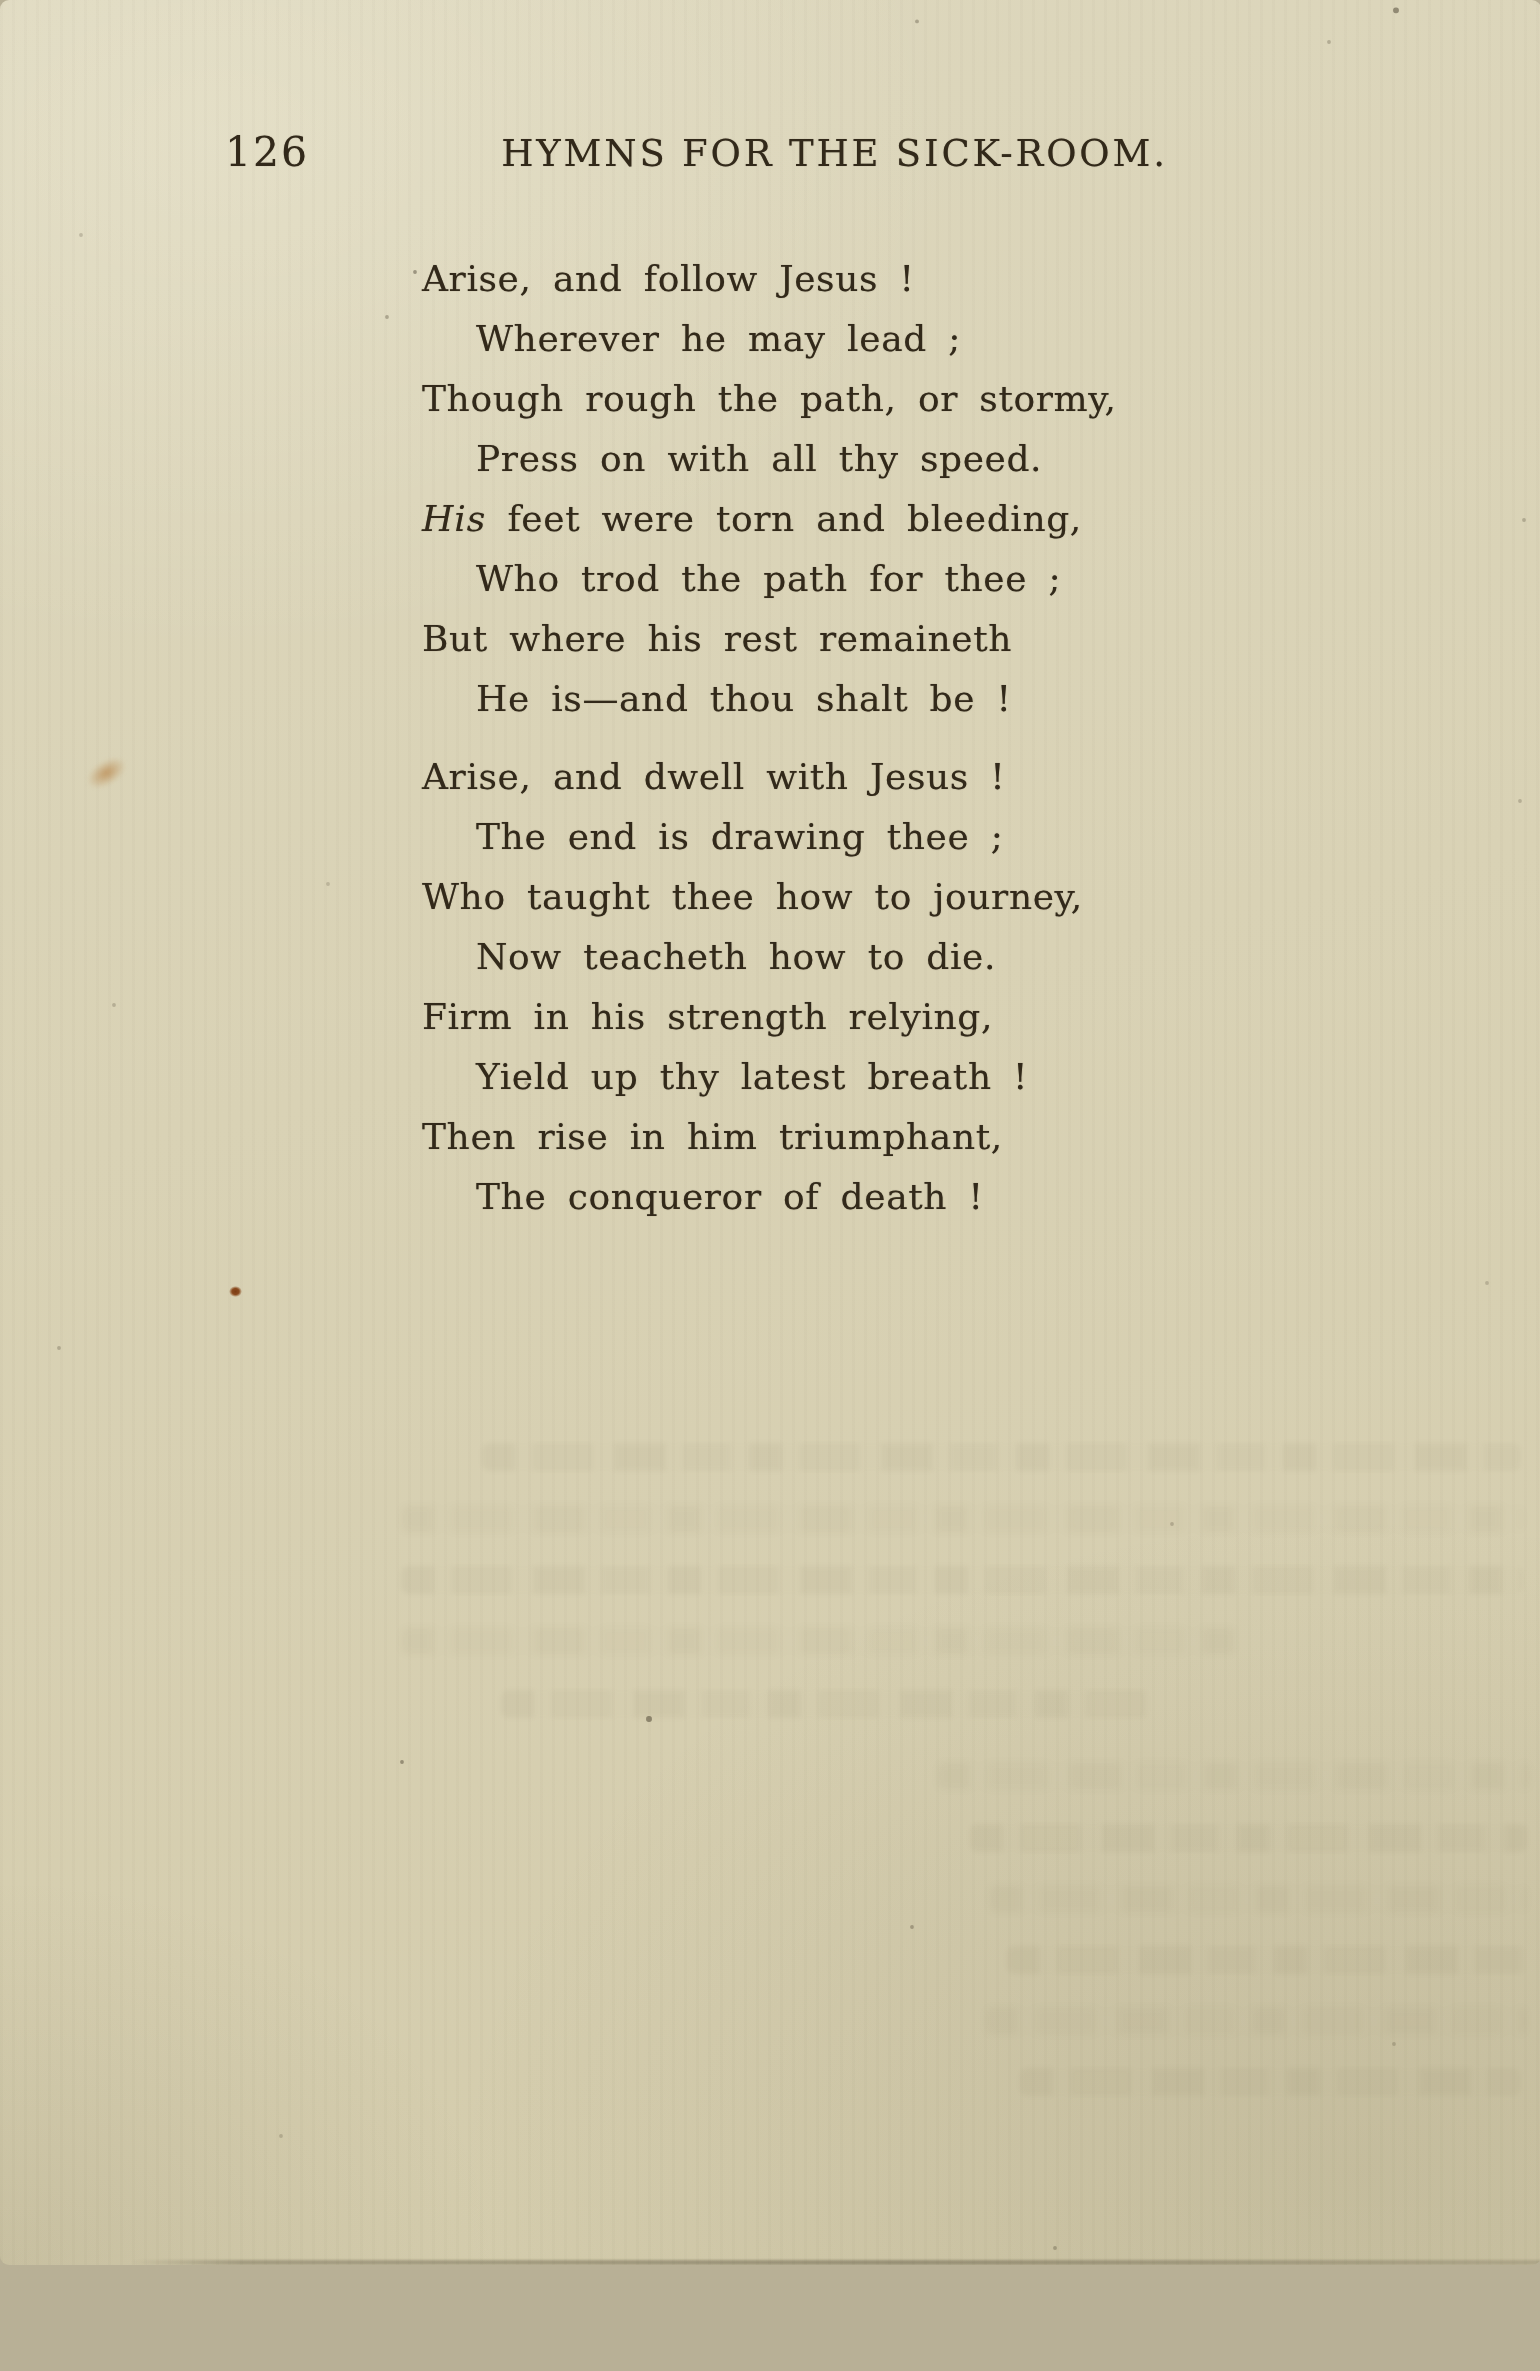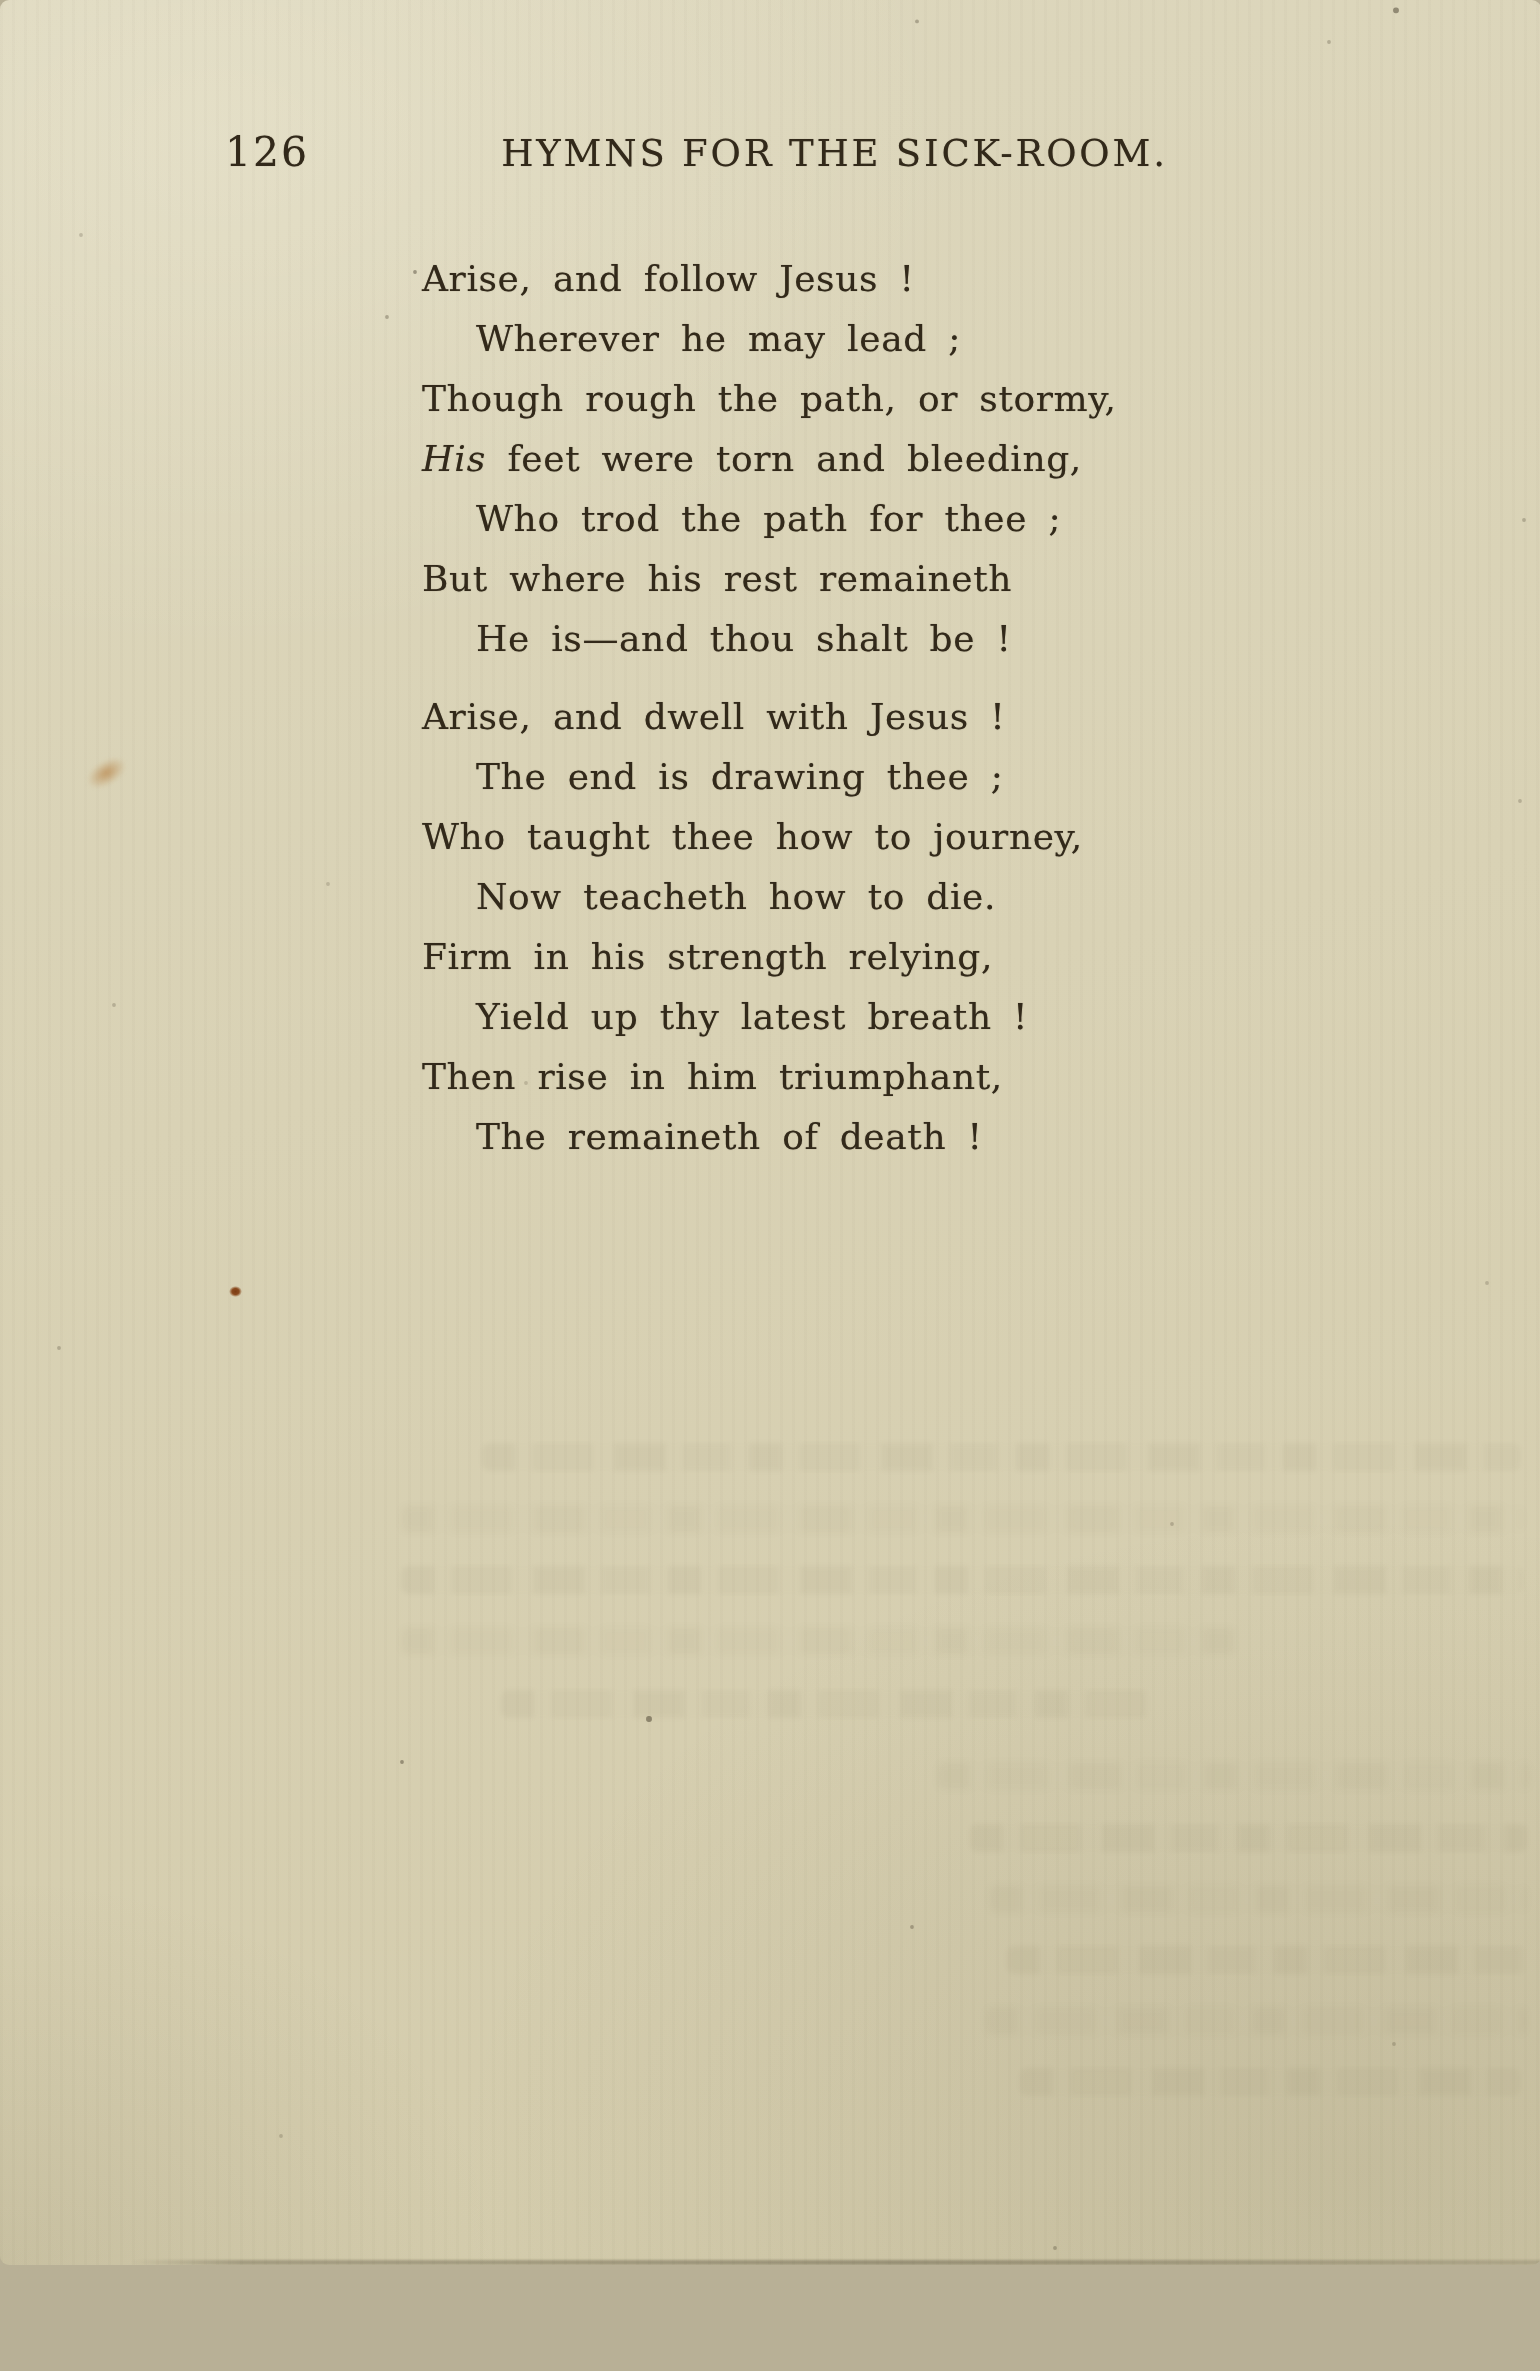--- a/index.html
+++ b/index.html
@@ -111,34 +111,35 @@
   <div class="grain"></div>
 
   <div class="pagenum">126</div>
   <div class="running-header">HYMNS FOR THE SICK-ROOM.</div>
 
   <div class="poem">
     <div class="stanza">
       <div class="line">Arise, and follow Jesus !</div>
       <div class="line indent">Wherever he may lead ;</div>
       <div class="line">Though rough the path, or stormy,</div>
+      <div class="line indent">Press on with all thy speed.</div>
       <div class="line"><em>His</em> <span>feet were torn and bleeding,</span></div>
       <div class="line indent">Who trod the path for thee ;</div>
       <div class="line">But where his rest remaineth</div>
       <div class="line indent">He is—and thou shalt be !</div>
     </div>
     <div class="stanza">
       <div class="line">Arise, and dwell with Jesus !</div>
       <div class="line indent">The end is drawing thee ;</div>
       <div class="line">Who taught thee how to journey,</div>
       <div class="line indent">Now teacheth how to die.</div>
       <div class="line">Firm in his strength relying,</div>
       <div class="line indent">Yield up thy latest breath !</div>
       <div class="line">Then rise in him triumphant,</div>
-      <div class="line indent">The remaineth of death !</div>
+      <div class="line indent">The conqueror of death !</div>
     </div>
   </div>
 
   <div class="ghost" style="top:1443px;left:482px;width:1039px;"></div>
   <div class="ghost" style="top:1505px;left:401px;width:1122px;"></div>
   <div class="ghost" style="top:1566px;left:401px;width:1122px;"></div>
   <div class="ghost" style="top:1627px;left:401px;width:835px;"></div>
   <div class="ghost" style="top:1690px;left:501px;width:649px;"></div>
   <div class="ghost" style="top:1762px;left:937px;width:594px;"></div>
   <div class="ghost" style="top:1824px;left:970px;width:557px;"></div>

